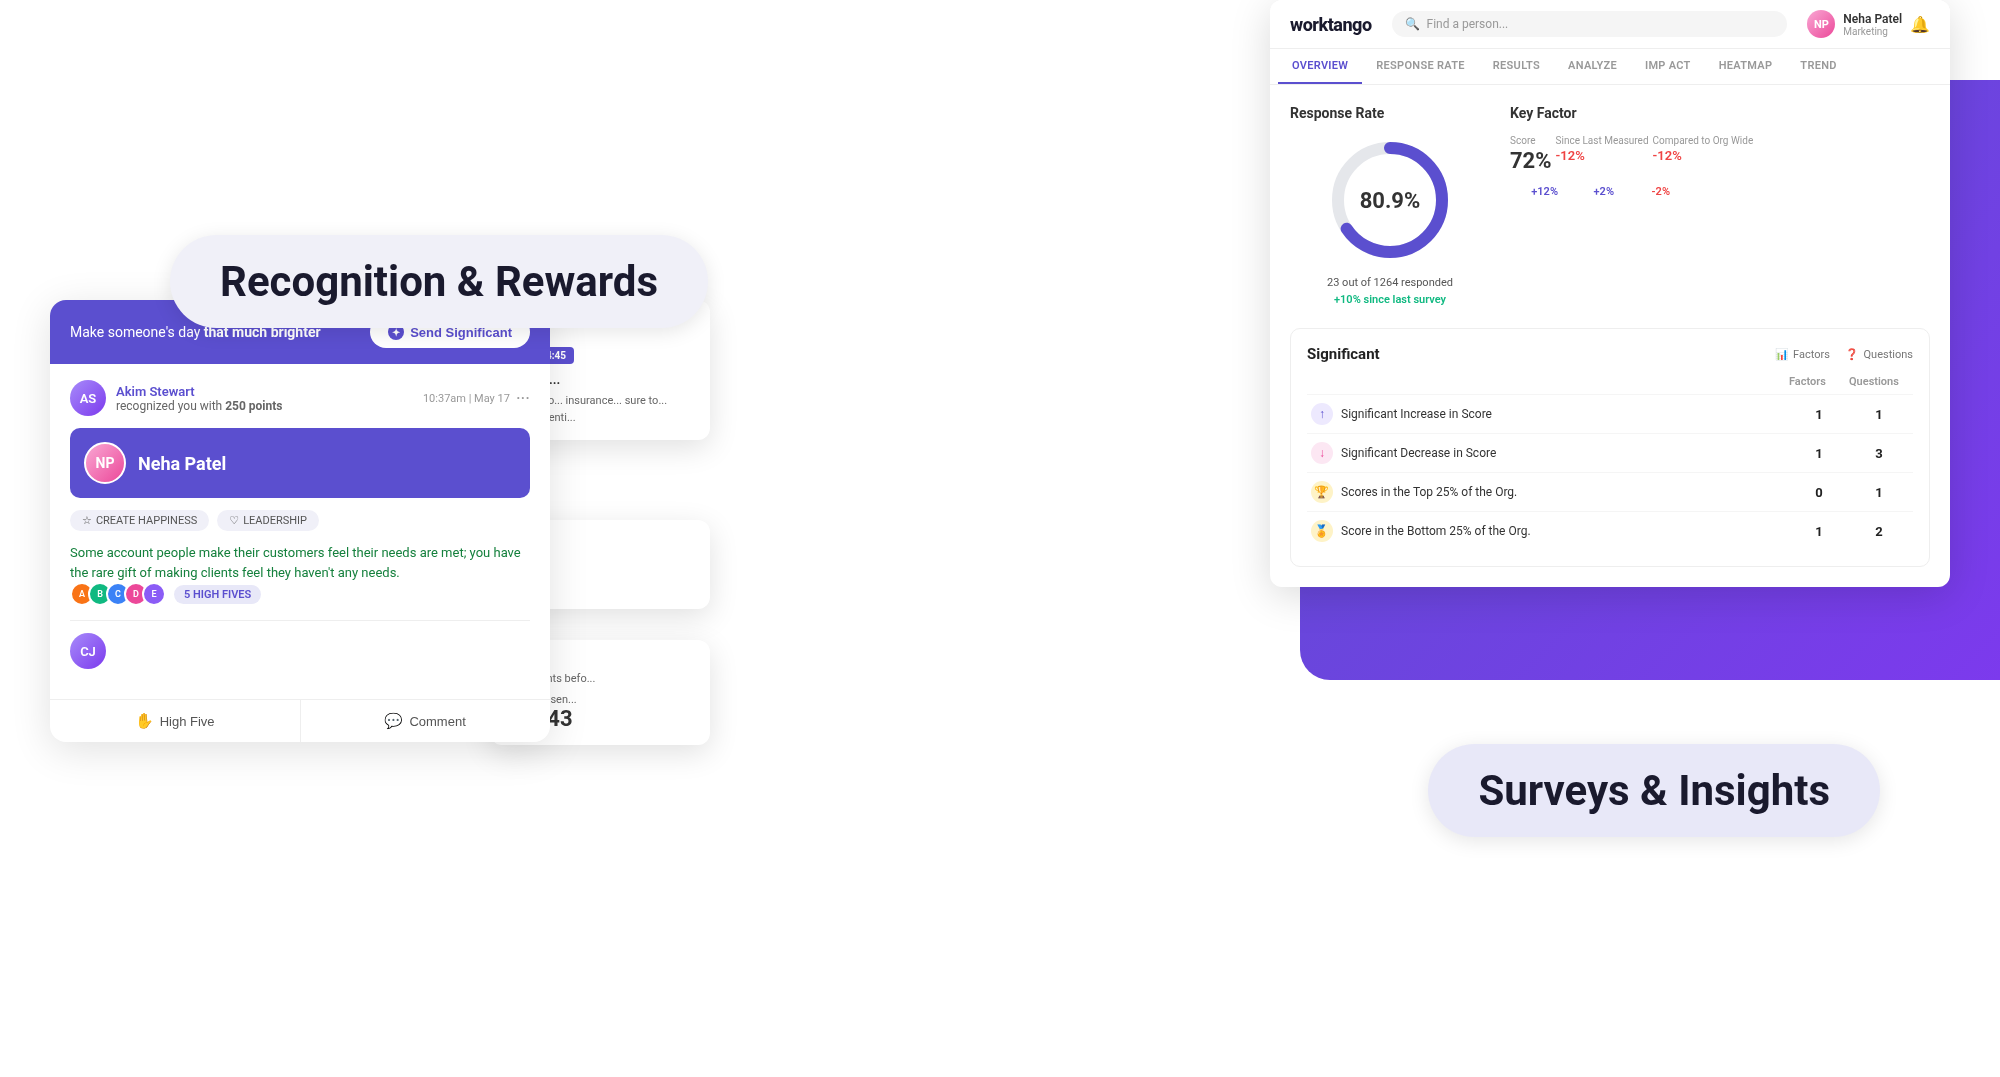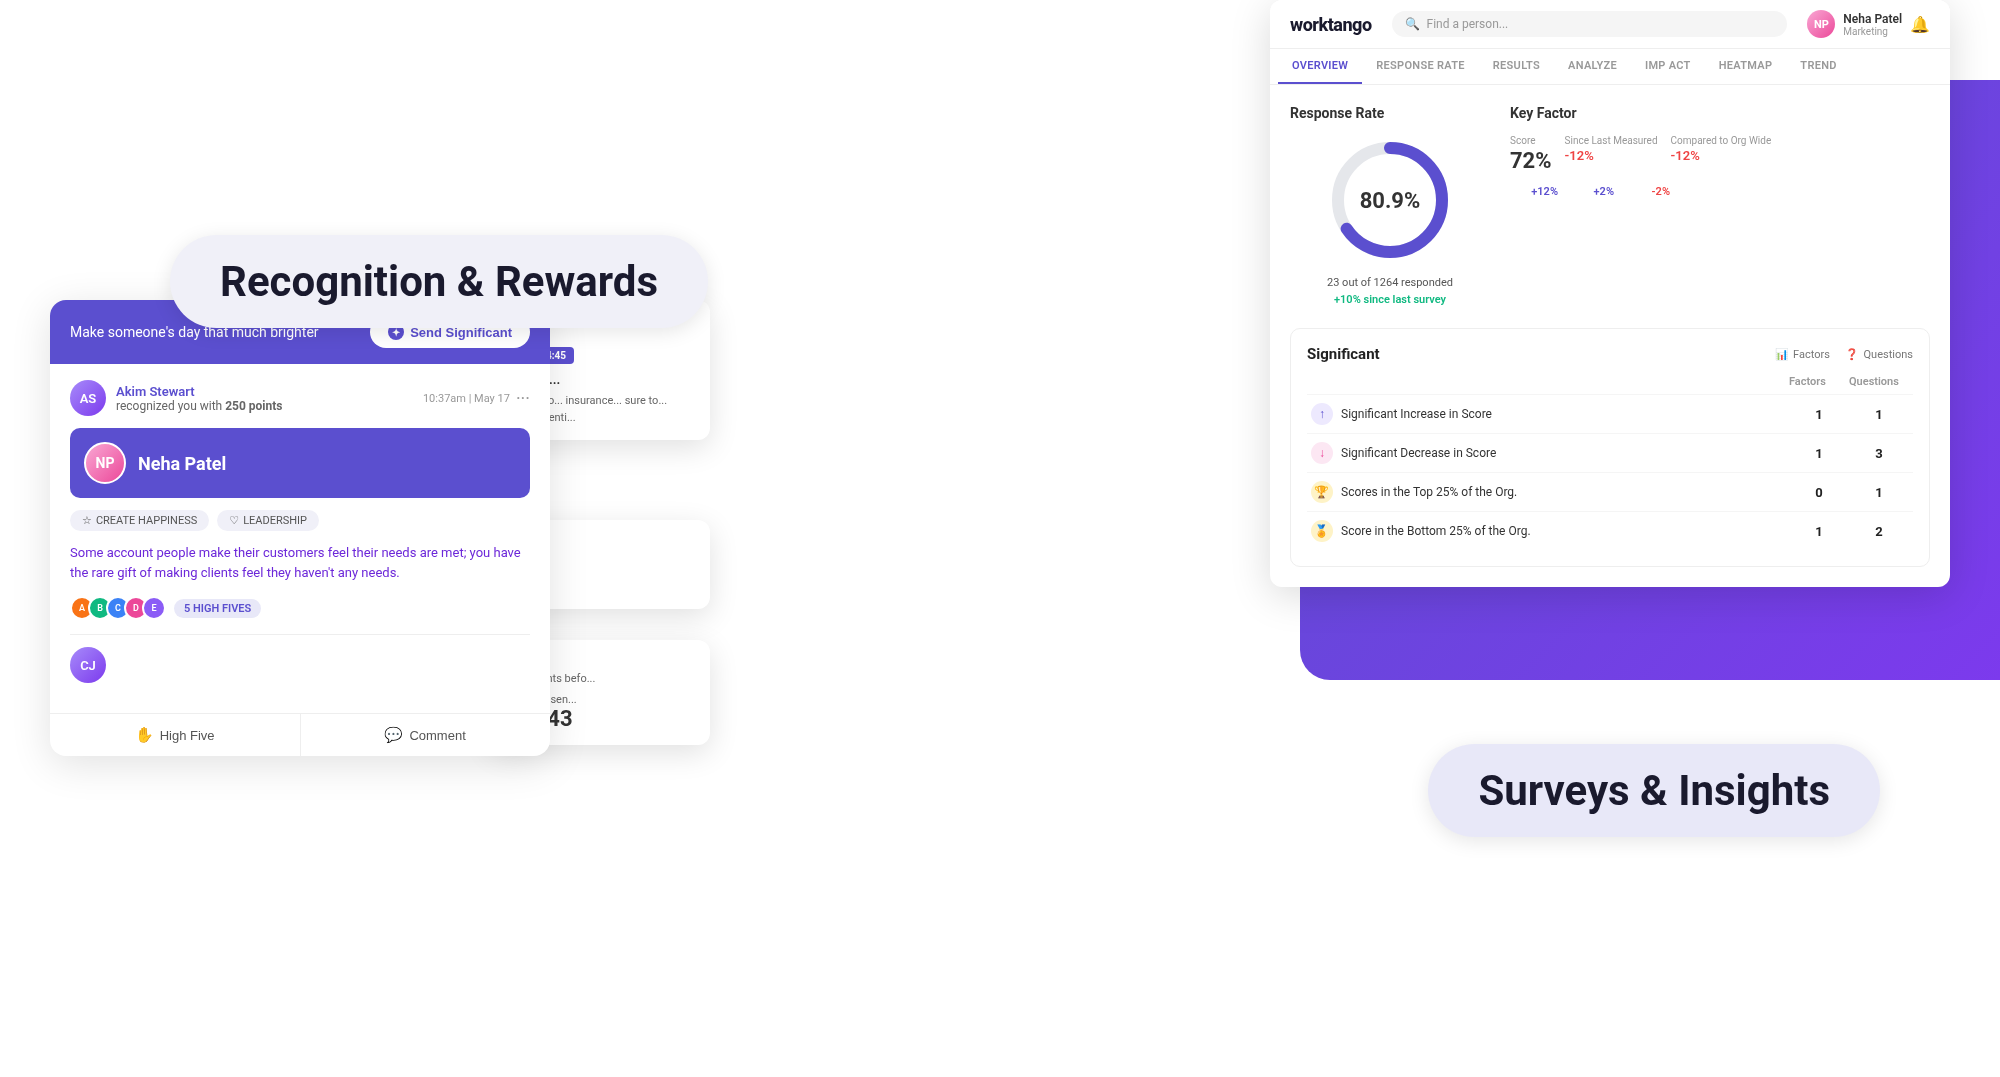--- a/index.html
+++ b/index.html
@@ -73,21 +73,21 @@
       padding: 16px 20px;
       display: flex;
       align-items: center;
       justify-content: space-between;
     }
     .rec-header-text {
       color: #fff;
       font-size: 14px;
     }
     .rec-header-text strong {
-      font-weight: 400;
+      font-weight: 700;
     }
     .send-btn {
       background: #fff;
       color: #5b4fcf;
       border: none;
       border-radius: 25px;
       padding: 8px 18px;
       font-size: 13px;
       font-weight: 600;
       cursor: pointer;
@@ -195,24 +195,23 @@
       border-radius: 20px;
       padding: 4px 12px;
       font-size: 11px;
       color: #555;
       display: flex;
       align-items: center;
       gap: 4px;
     }
 
     .rec-message {
-      color: #6d28d9;
+      color: #15803d;
       font-size: 13px;
       line-height: 1.5;
-      margin-bottom: 14px;
     }
 
     .rec-high-fives {
       display: flex;
       align-items: center;
       gap: 8px;
       margin-bottom: 14px;
     }
     .avatar-stack {
       display: flex;
@@ -418,21 +417,21 @@
       color: #10b981;
       font-weight: 600;
     }
 
     
     .wt-key-factor {
       flex: 1;
     }
     .kf-metrics {
       display: flex;
-      gap: 13px;
+      gap: 4px;
       margin-bottom: 12px;
     }
     .kf-metric {
       display: flex;
       flex-direction: column;
     }
     .kf-metric-label {
       font-size: 10px;
       color: #999;
       margin-bottom: 2px;

